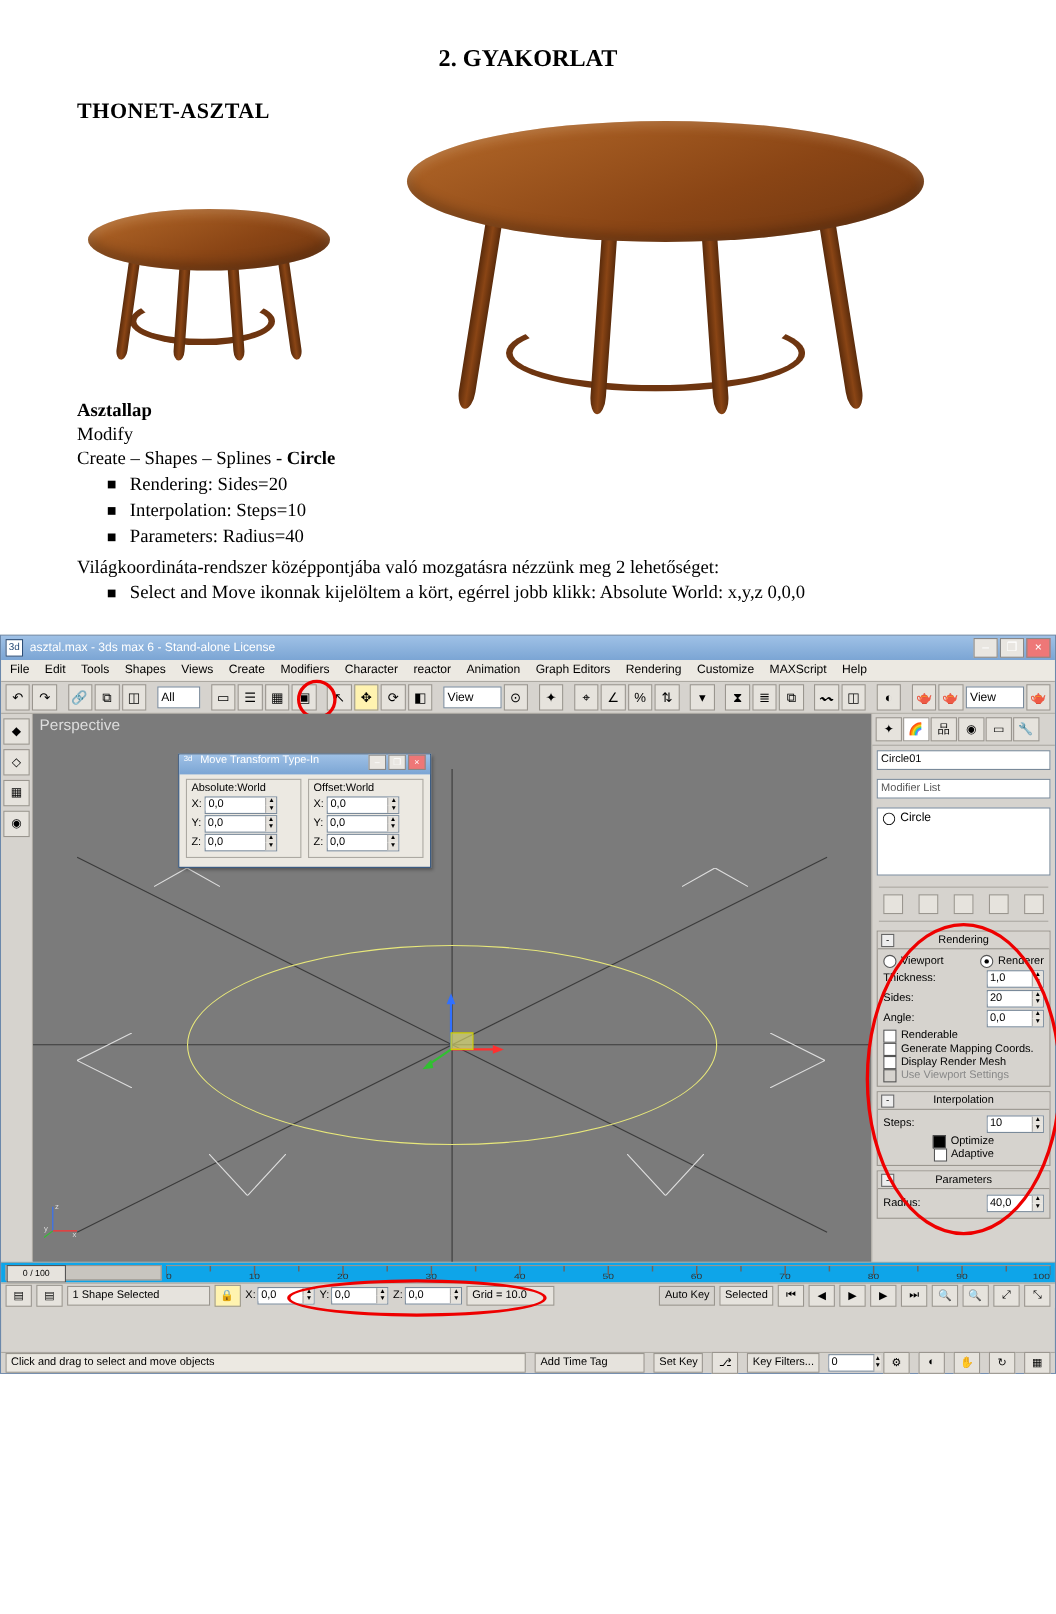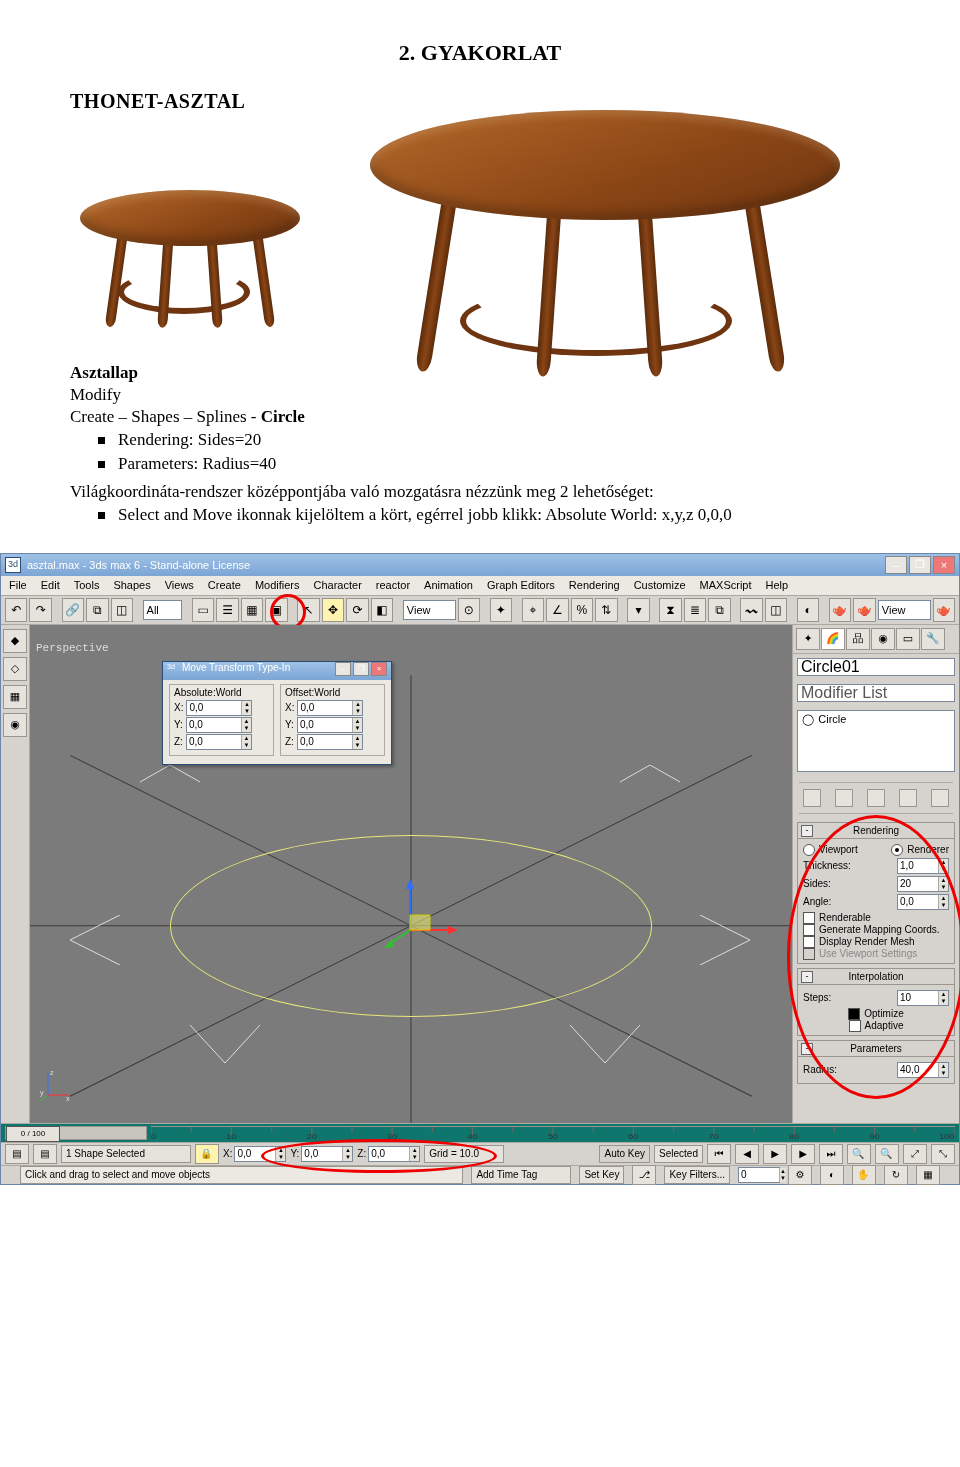--- a/index.html
+++ b/index.html
@@ -146,40 +146,40 @@
     border-right:1px solid #aca9a2;
     display:flex; flex-direction:column; align-items:center; gap:4px; padding-top:4px;
   }
   .lr-btn { width:22px; height:22px; background:#e6e3dd; border:1px solid #9a968f; display:flex; align-items:center; justify-content:center; }
   .viewport {
     flex:1;
     background:#7b7b7b;
     position:relative;
     overflow:hidden;
   }
-  .vp-label { position:absolute; top:17px; left:6px; color:#ddd; font-size:11px;font-family:Liberation Mono, monospace; }
+  .vp-label { position:absolute; top:2px; left:6px; color:#ddd; font-size:14px; }
   .grid-lines { position:absolute; inset:0; }
   .axis-gizmo { position:absolute; font-size:9px; color:#eee; }
   .vp-ellipse {
     position:absolute; border:1px solid #e8e87a; border-radius:50%;
   }
   .right-panel {
     width:166px;
     background:#d6d3ce;
     border-left:1px solid #aca9a2;
     display:flex; flex-direction:column;
     position:relative;
   }
   .rp-tabs {
     display:flex; gap:1px; padding:3px; background:#d6d3ce; border-bottom:1px solid #aca9a2;
   }
   .rp-tab { width:22px; height:20px; background:#e6e3dd; border:1px solid #9a968f; display:flex; align-items:center; justify-content:center; }
   .rp-box { margin:4px; }
   .rp-field {
-    background:#fff; border:1px solid #7a8a9a; height:16px; display:flex; align-items:center; padding:0 3px; font-size:16px;
+    background:#fff; border:1px solid #7a8a9a; height:16px; display:flex; align-items:center; padding:0 3px; font-size:10px;
   }
   .rollout {
     margin:4px 4px 0 4px;
     border:1px solid #9a968f;
     background:#d6d3ce;
   }
   .rollout-hd {
     background:#d6d3ce;
     border-bottom:1px solid #9a968f;
     font-size:10px;
@@ -218,35 +218,35 @@
   .fd-title .fd-btn { width:14px; height:12px; background:#e9e6e1; border:1px solid #888; font-size:8px; display:flex; align-items:center; justify-content:center; }
   .fd-title .fd-btn.close { background:#e77; color:#fff; }
   .fd-body { display:flex; gap:6px; padding:4px 6px 8px 6px; }
   .fd-col { flex:1; border:1px solid #aca9a2; padding:2px 4px 4px 4px; }
   .fd-col-title { font-size:10px; margin-bottom:2px; }
   .fd-row { display:flex; align-items:center; gap:3px; margin:1px 0; font-size:10px; }
   .fd-row .spin input { width:50px; }
 
   
   .timebar {
-    height:18px; background:#0f766e; border-top:1px solid #aca9a2; display:flex; align-items:center; font-size:9px; padding:0 4px; gap:0;
+    height:18px; background:#0ea5e9; border-top:1px solid #aca9a2; display:flex; align-items:center; font-size:9px; padding:0 4px; gap:0;
   }
   .timebar .slider { flex:0 0 140px; height:12px; background:#c8c5bf; border:1px solid #9a968f; position:relative; margin-right:4px; }
   .timebar .slider .knob { position:absolute; left:0; top:-1px; width:52px; height:14px; background:#e6e3dd; border:1px solid #555; font-size:8px; text-align:center; line-height:13px; }
   .timebar .tick { flex:1; height:12px; border-top:1px solid #9a968f; position:relative; }
   .statusbar {
     height:22px; background:#d6d3ce; border-top:1px solid #aca9a2; display:flex; align-items:center; font-size:10px; gap:4px; padding:0 4px;
     position:relative;
   }
   .status-cell { background:#e6e3dd; border:1px solid #9a968f; height:16px; padding:0 4px; display:flex; align-items:center; }
   .coord { display:flex; align-items:center; gap:2px; font-size:10px; }
   .coord .spin input { width:36px; }
   .navcube { width:22px; height:18px; background:#e6e3dd; border:1px solid #9a968f; display:flex; align-items:center; justify-content:center; }
   .statusbar2 {
-    height:18px; background:#d6d3ce; border-top:1px solid #aca9a2; display:flex; align-items:center; font-size:10px; padding:0 19px; gap:8px;
+    height:18px; background:#d6d3ce; border-top:1px solid #aca9a2; display:flex; align-items:center; font-size:10px; padding:0 4px; gap:8px;margin-top:40px;
   }
   .rp-stack-icons { display:flex; gap:14px; margin:6px 6px 4px 6px; border-top:1px solid #aca9a2; border-bottom:1px solid #aca9a2; padding:6px 4px; }
   .rp-stack-icons .si { width:18px; height:16px; background:#e6e3dd; border:1px solid #9a968f; }
 
   .big-red-oval {
     position:absolute; border:3px solid #e00; border-radius:50%/50%;
     pointer-events:none;
   }
 </style>
 </head>
@@ -277,20 +277,21 @@
     </div>
   </div>
 
   <div class="subhead">Asztallap</div>
   <p class="plain">Modify</p>
   <p class="plain">
     <span>Create – Shapes – Splines - </span><b>Circle</b>
   </p>
   <ul class="squares">
     <li>Rendering: Sides=20</li>
+    <li>Interpolation: Steps=10</li>
     <li>Parameters: Radius=40</li>
   </ul>
   <p class="plain">Világkoordináta-rendszer középpontjába való mozgatásra nézzünk meg 2 lehetőséget:</p>
   <ul class="squares">
     <li>Select and Move ikonnak kijelöltem a kört, egérrel jobb klikk: Absolute World: x,y,z 0,0,0</li>
   </ul>
 </div>
 
 <div class="app">
   <div class="titlebar">

